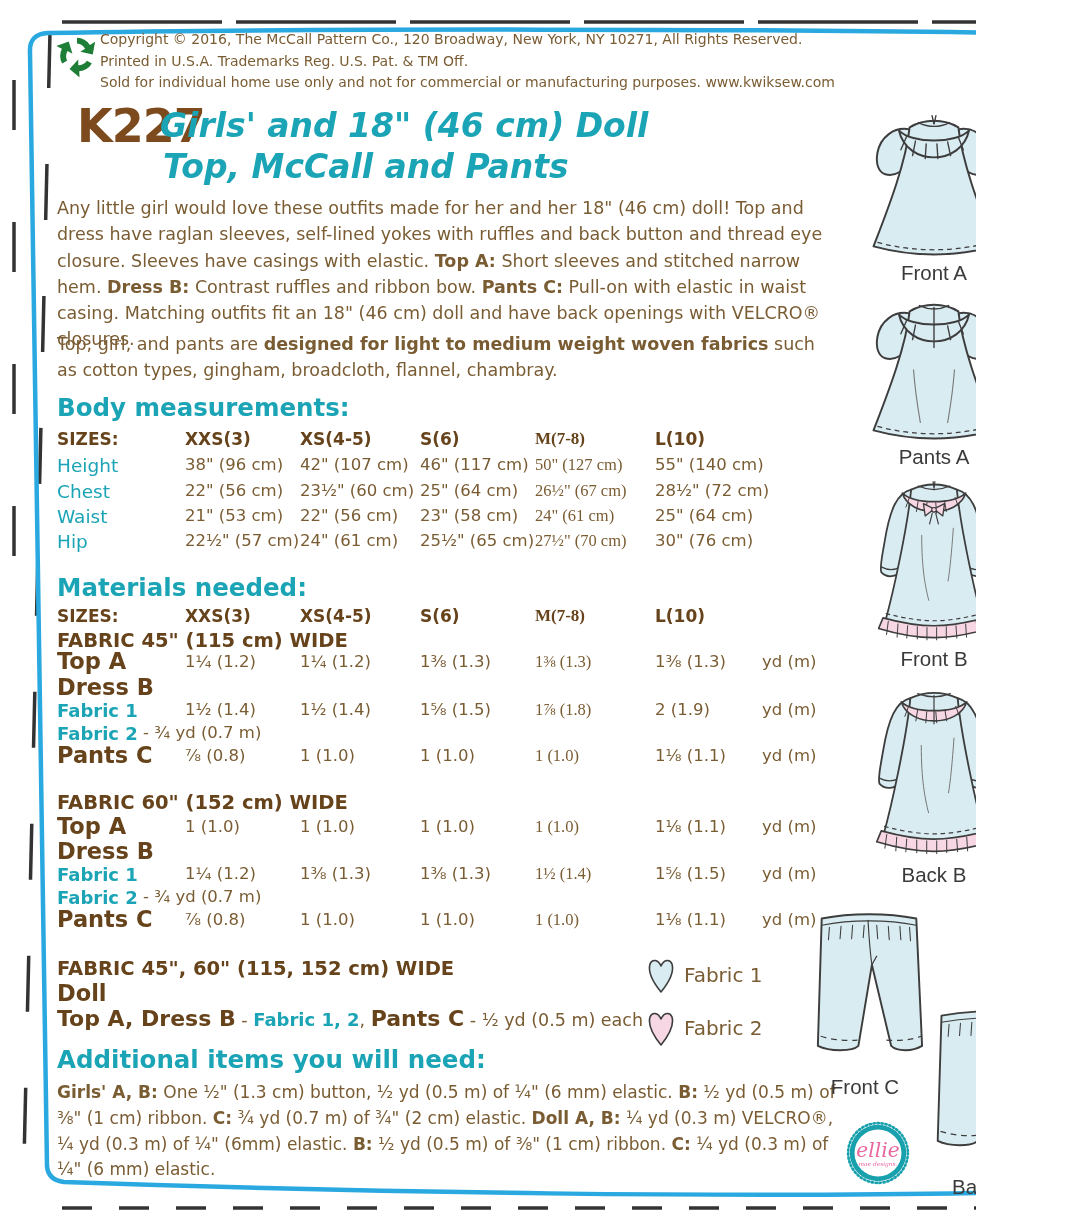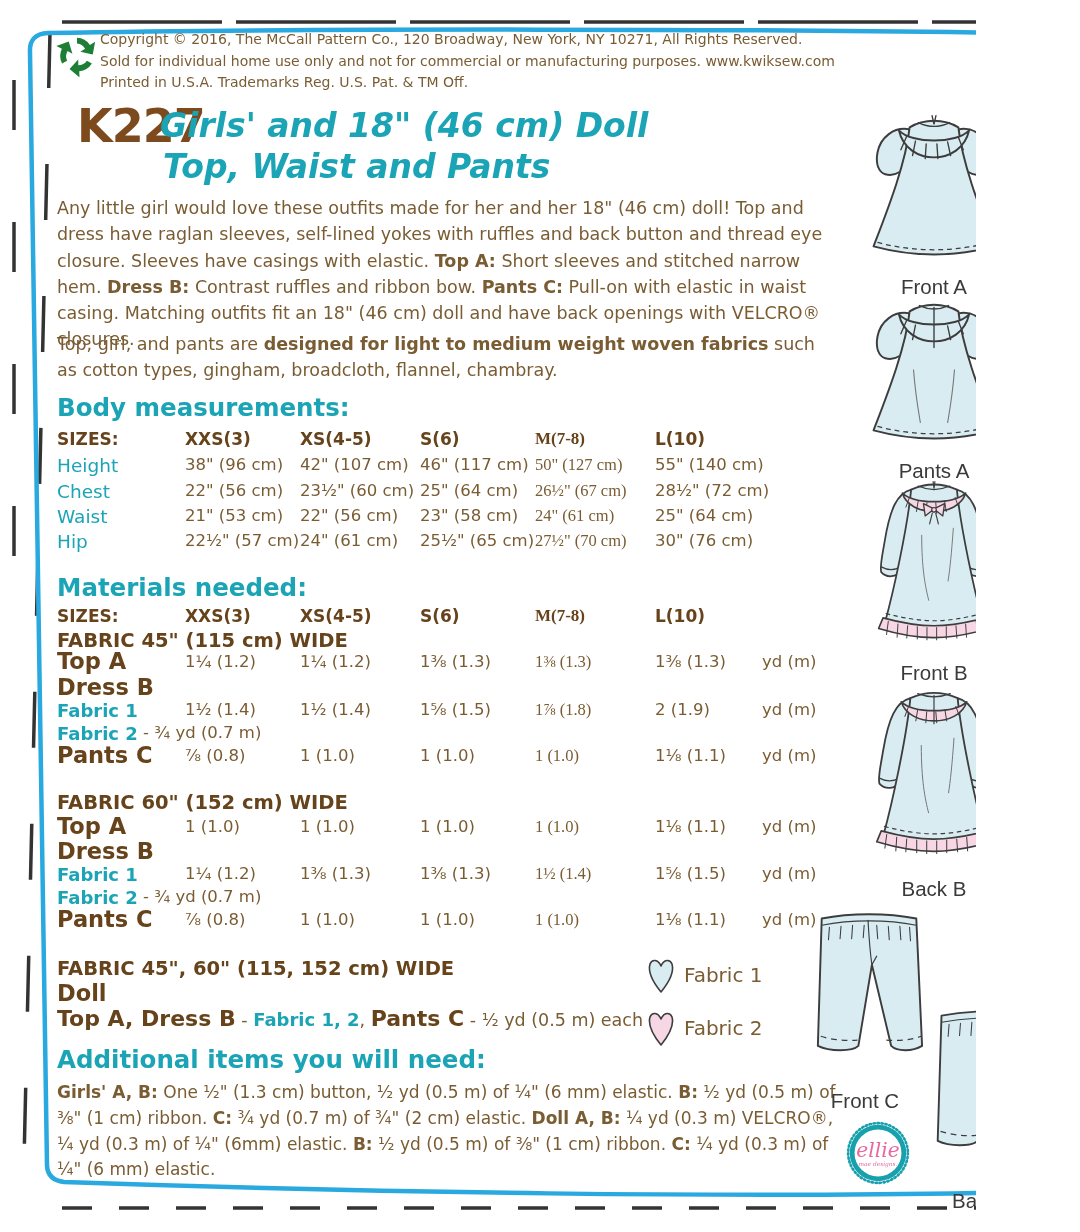--- a/index.html
+++ b/index.html
@@ -33,21 +33,21 @@
   .l4{left:478px;font-family:Liberation Serif, serif;} .l5{left:598px;} .l6{left:705px;}
   .lnote{left:86px;}
   .hdr .tc{font-weight:700;color:var(--dk-brown,#4a3516);font-size:17px;}
   .lbl-teal{color:var(--teal,#1ba4b5);font-size:18.5px;}
   .lbl-item{font-weight:700;color:var(--dk-brown,#66431a);font-size:22.5px;top:-4px;}
   .lbl-fabric{font-weight:700;color:var(--teal,#1ba4b5);font-size:18px;}
   .wide-h{position:absolute;left:57px;font-weight:700;color:var(--dk-brown,#66431a);
         font-size:19.5px;white-space:nowrap;}
 
   .cap{position:absolute;text-align:center;font-family:"Liberation Sans",sans-serif;
-        font-size:20.5px;color:var(--caption-gray,#3a3a3a);margin-top:14px;}
+        font-size:20.5px;color:var(--caption-gray,#3a3a3a);}
   .illus{position:absolute;}
   .leglab{position:absolute;font-size:20px;color:var(--brown,#7a5c33);}
   .logo-script{font-family:"DejaVu Serif",serif;font-style:italic;
         fill:var(--logo-pink,#e8679f);}
 </style>
 </head>
 <body>
 
 <div class="page">
 
@@ -111,27 +111,27 @@
 
   <svg class="recycle" width="42" height="44" viewBox="0 0 44 46">
     <g style="fill:var(--green,#1e7e36)">
       <path d="M22,5 a17,17 0 0 1 13.5,7.5 l5.5,-3.5 -2.5,13.5 -13,-3 5,-3 a11,11 0 0 0 -8.5,-5.5 z"></path>
       <path d="M22,5 a17,17 0 0 1 13.5,7.5 l5.5,-3.5 -2.5,13.5 -13,-3 5,-3 a11,11 0 0 0 -8.5,-5.5 z" transform="rotate(120 22 23)"></path>
       <path d="M22,5 a17,17 0 0 1 13.5,7.5 l5.5,-3.5 -2.5,13.5 -13,-3 5,-3 a11,11 0 0 0 -8.5,-5.5 z" transform="rotate(240 22 23)"></path>
     </g>
   </svg>
   <div class="copy">
     <div>Copyright © 2016, The McCall Pattern Co., 120 Broadway, New York, NY 10271, All Rights Reserved.</div>
+    <div>Printed in U.S.A. Trademarks Reg. U.S. Pat. &amp; TM Off.</div>
     <div>Sold for individual home use only and not for commercial or manufacturing purposes. www.kwiksew.com</div>
-    <div>Printed in U.S.A. Trademarks Reg. U.S. Pat. &amp; TM Off.</div>
   </div>
 
   <div class="k227">K227</div>
   <div class="title-line t1">Girls' and 18" (46 cm) Doll</div>
-  <div class="title-line t2">Top, Waist and Pants</div>
+  <div class="title-line t2">Top, McCall and Pants</div>
 
   <div class="para" style="top:195px"><span>Any little girl would love these outfits made for her and her 18" (46 cm) doll! Top and dress have raglan sleeves, self-lined yokes with ruffles and back button and thread eye closure. Sleeves have casings with elastic. </span><span class="seg-b">Top A:</span><span> Short sleeves and stitched narrow hem. </span><span class="seg-b">Dress B:</span><span> Contrast ruffles and ribbon bow. </span><span class="seg-b">Pants C:</span><span> Pull-on with elastic in waist casing. Matching outfits fit an 18" (46 cm) doll and have back openings with VELCRO® closures.</span></div>
   <div class="para" style="top:331px"><span>Top, girl, and pants are </span><span class="seg-b">designed for light to medium weight woven fabrics</span><span> such as cotton types, gingham, broadcloth, flannel, chambray.</span></div>
 
   <div class="h-teal" style="top:393px">Body measurements:</div>
   <div class="trow hdr" style="top:429px">
     <span class="tc l0">SIZES:</span>
     <span class="tc l1">XXS(3)</span>
     <span class="tc l2">XS(4-5)</span>
     <span class="tc l3">S(6)</span>

